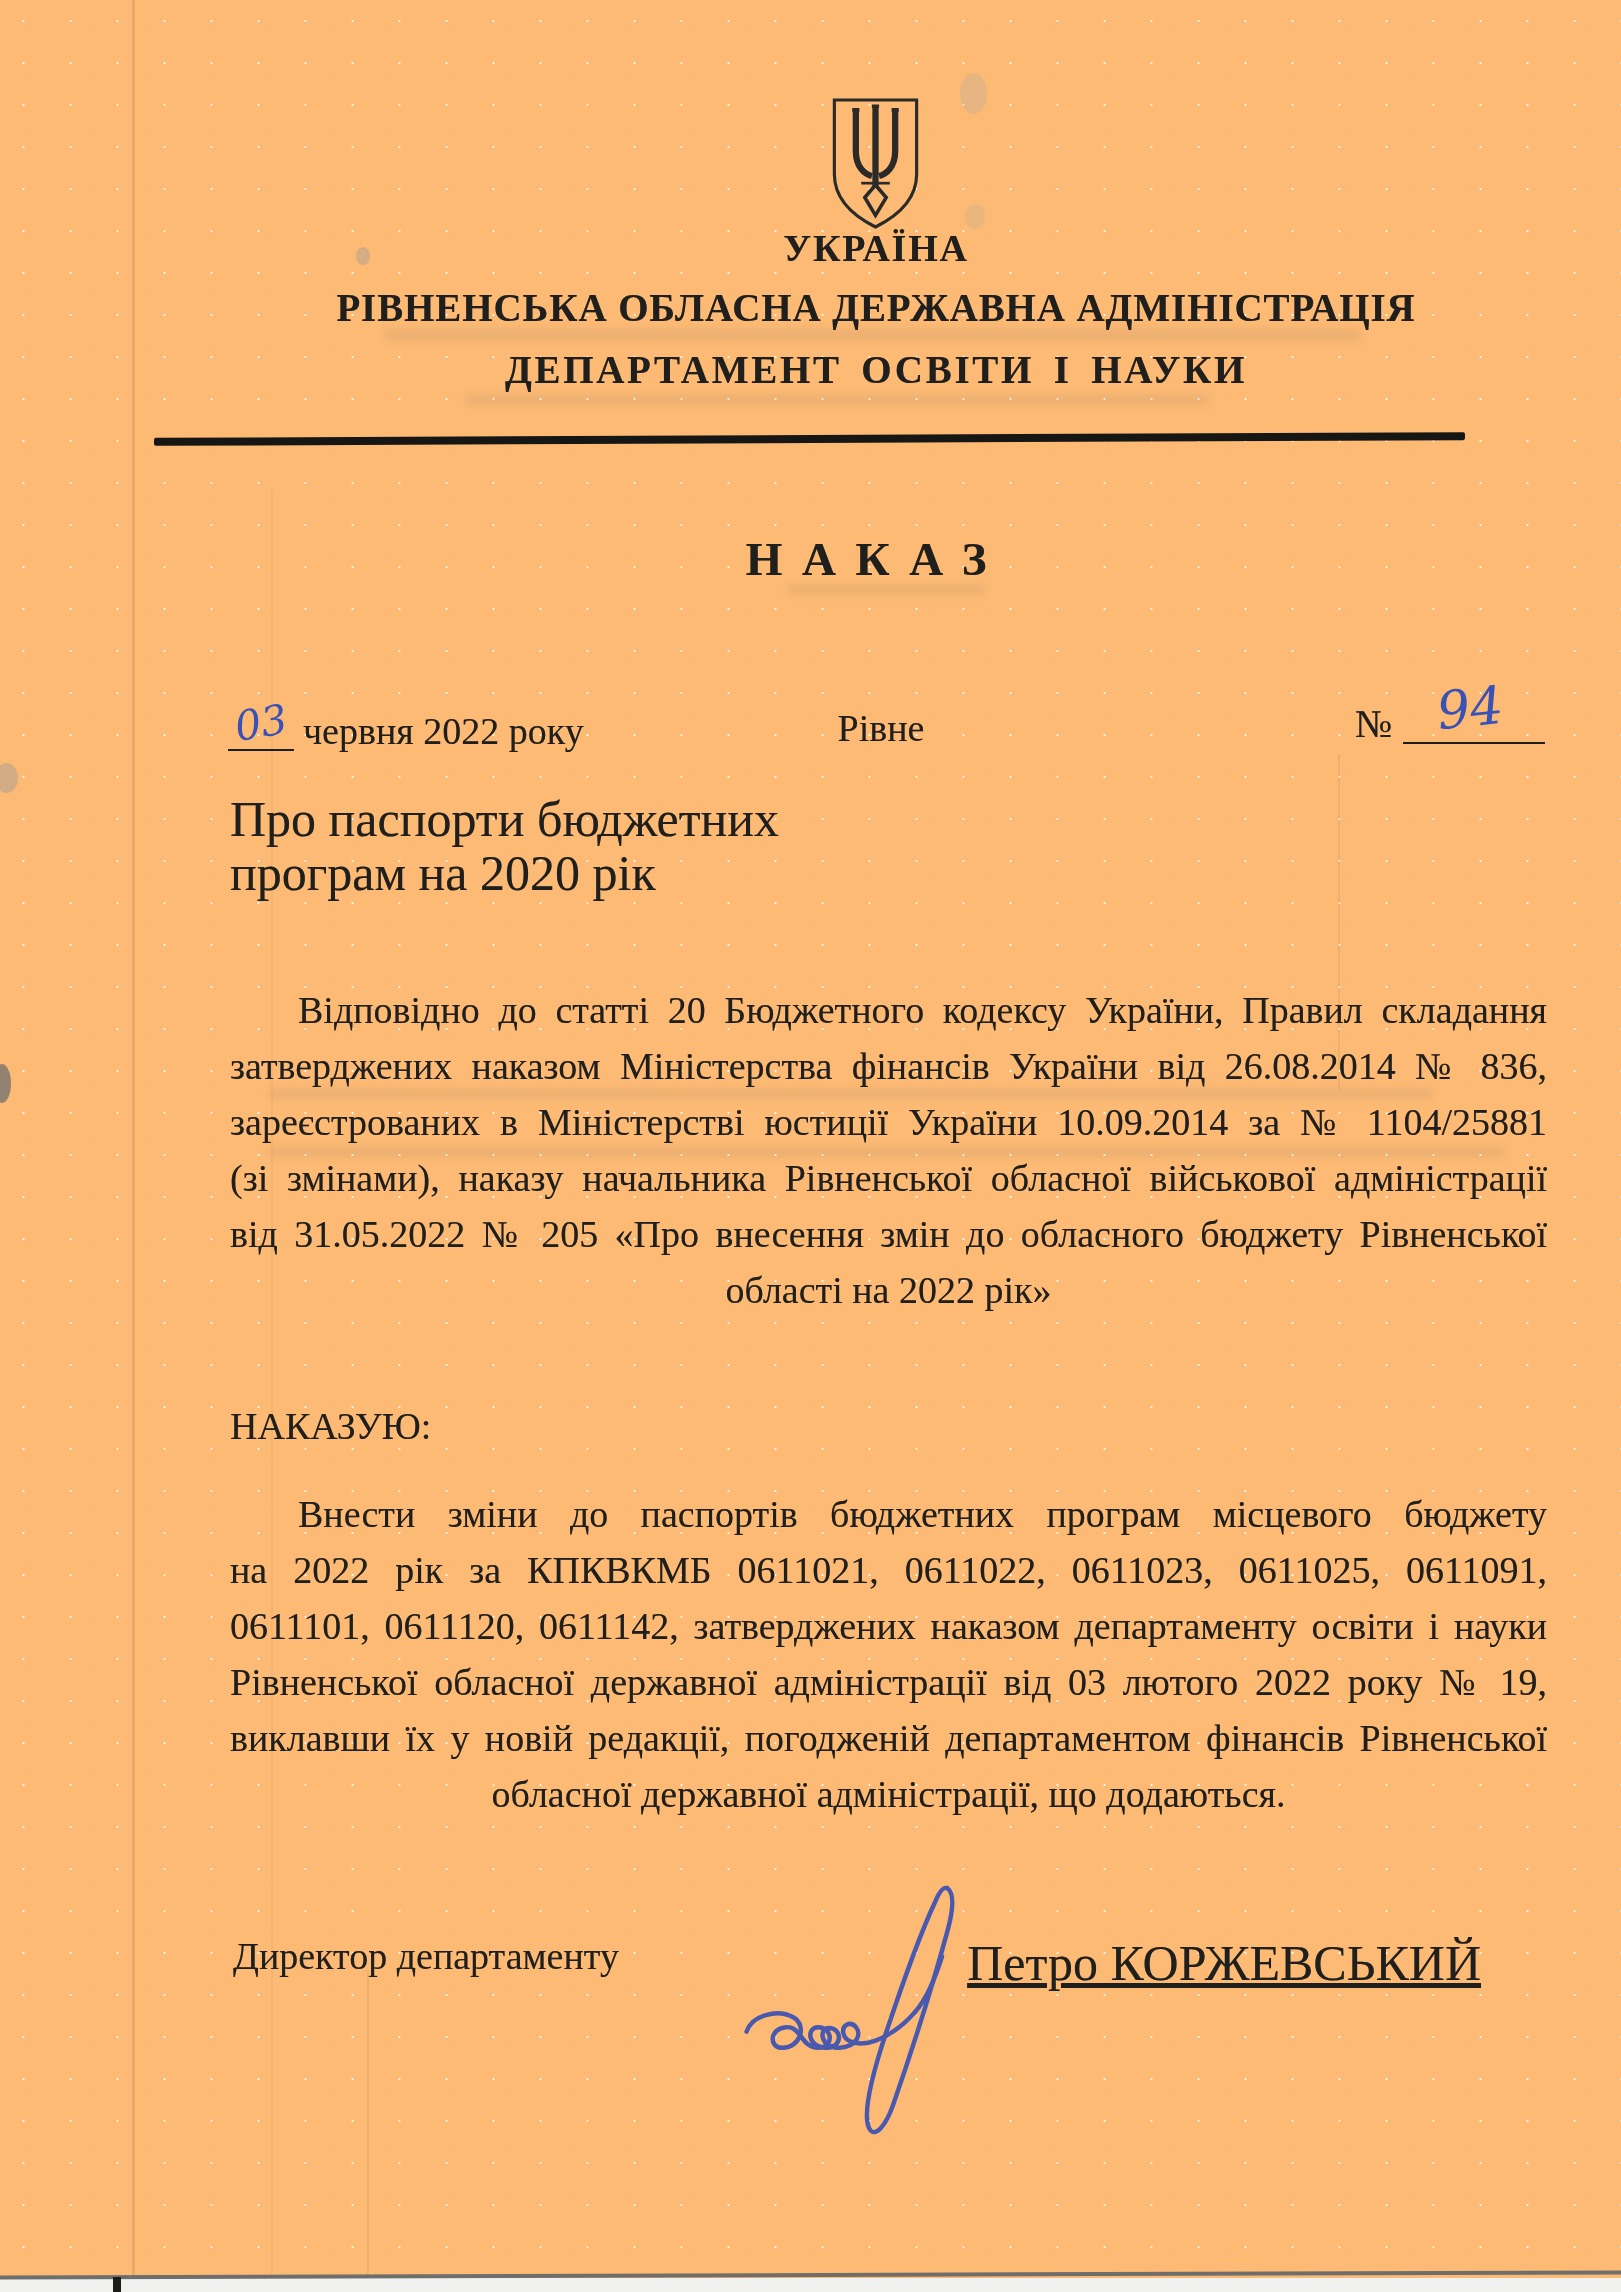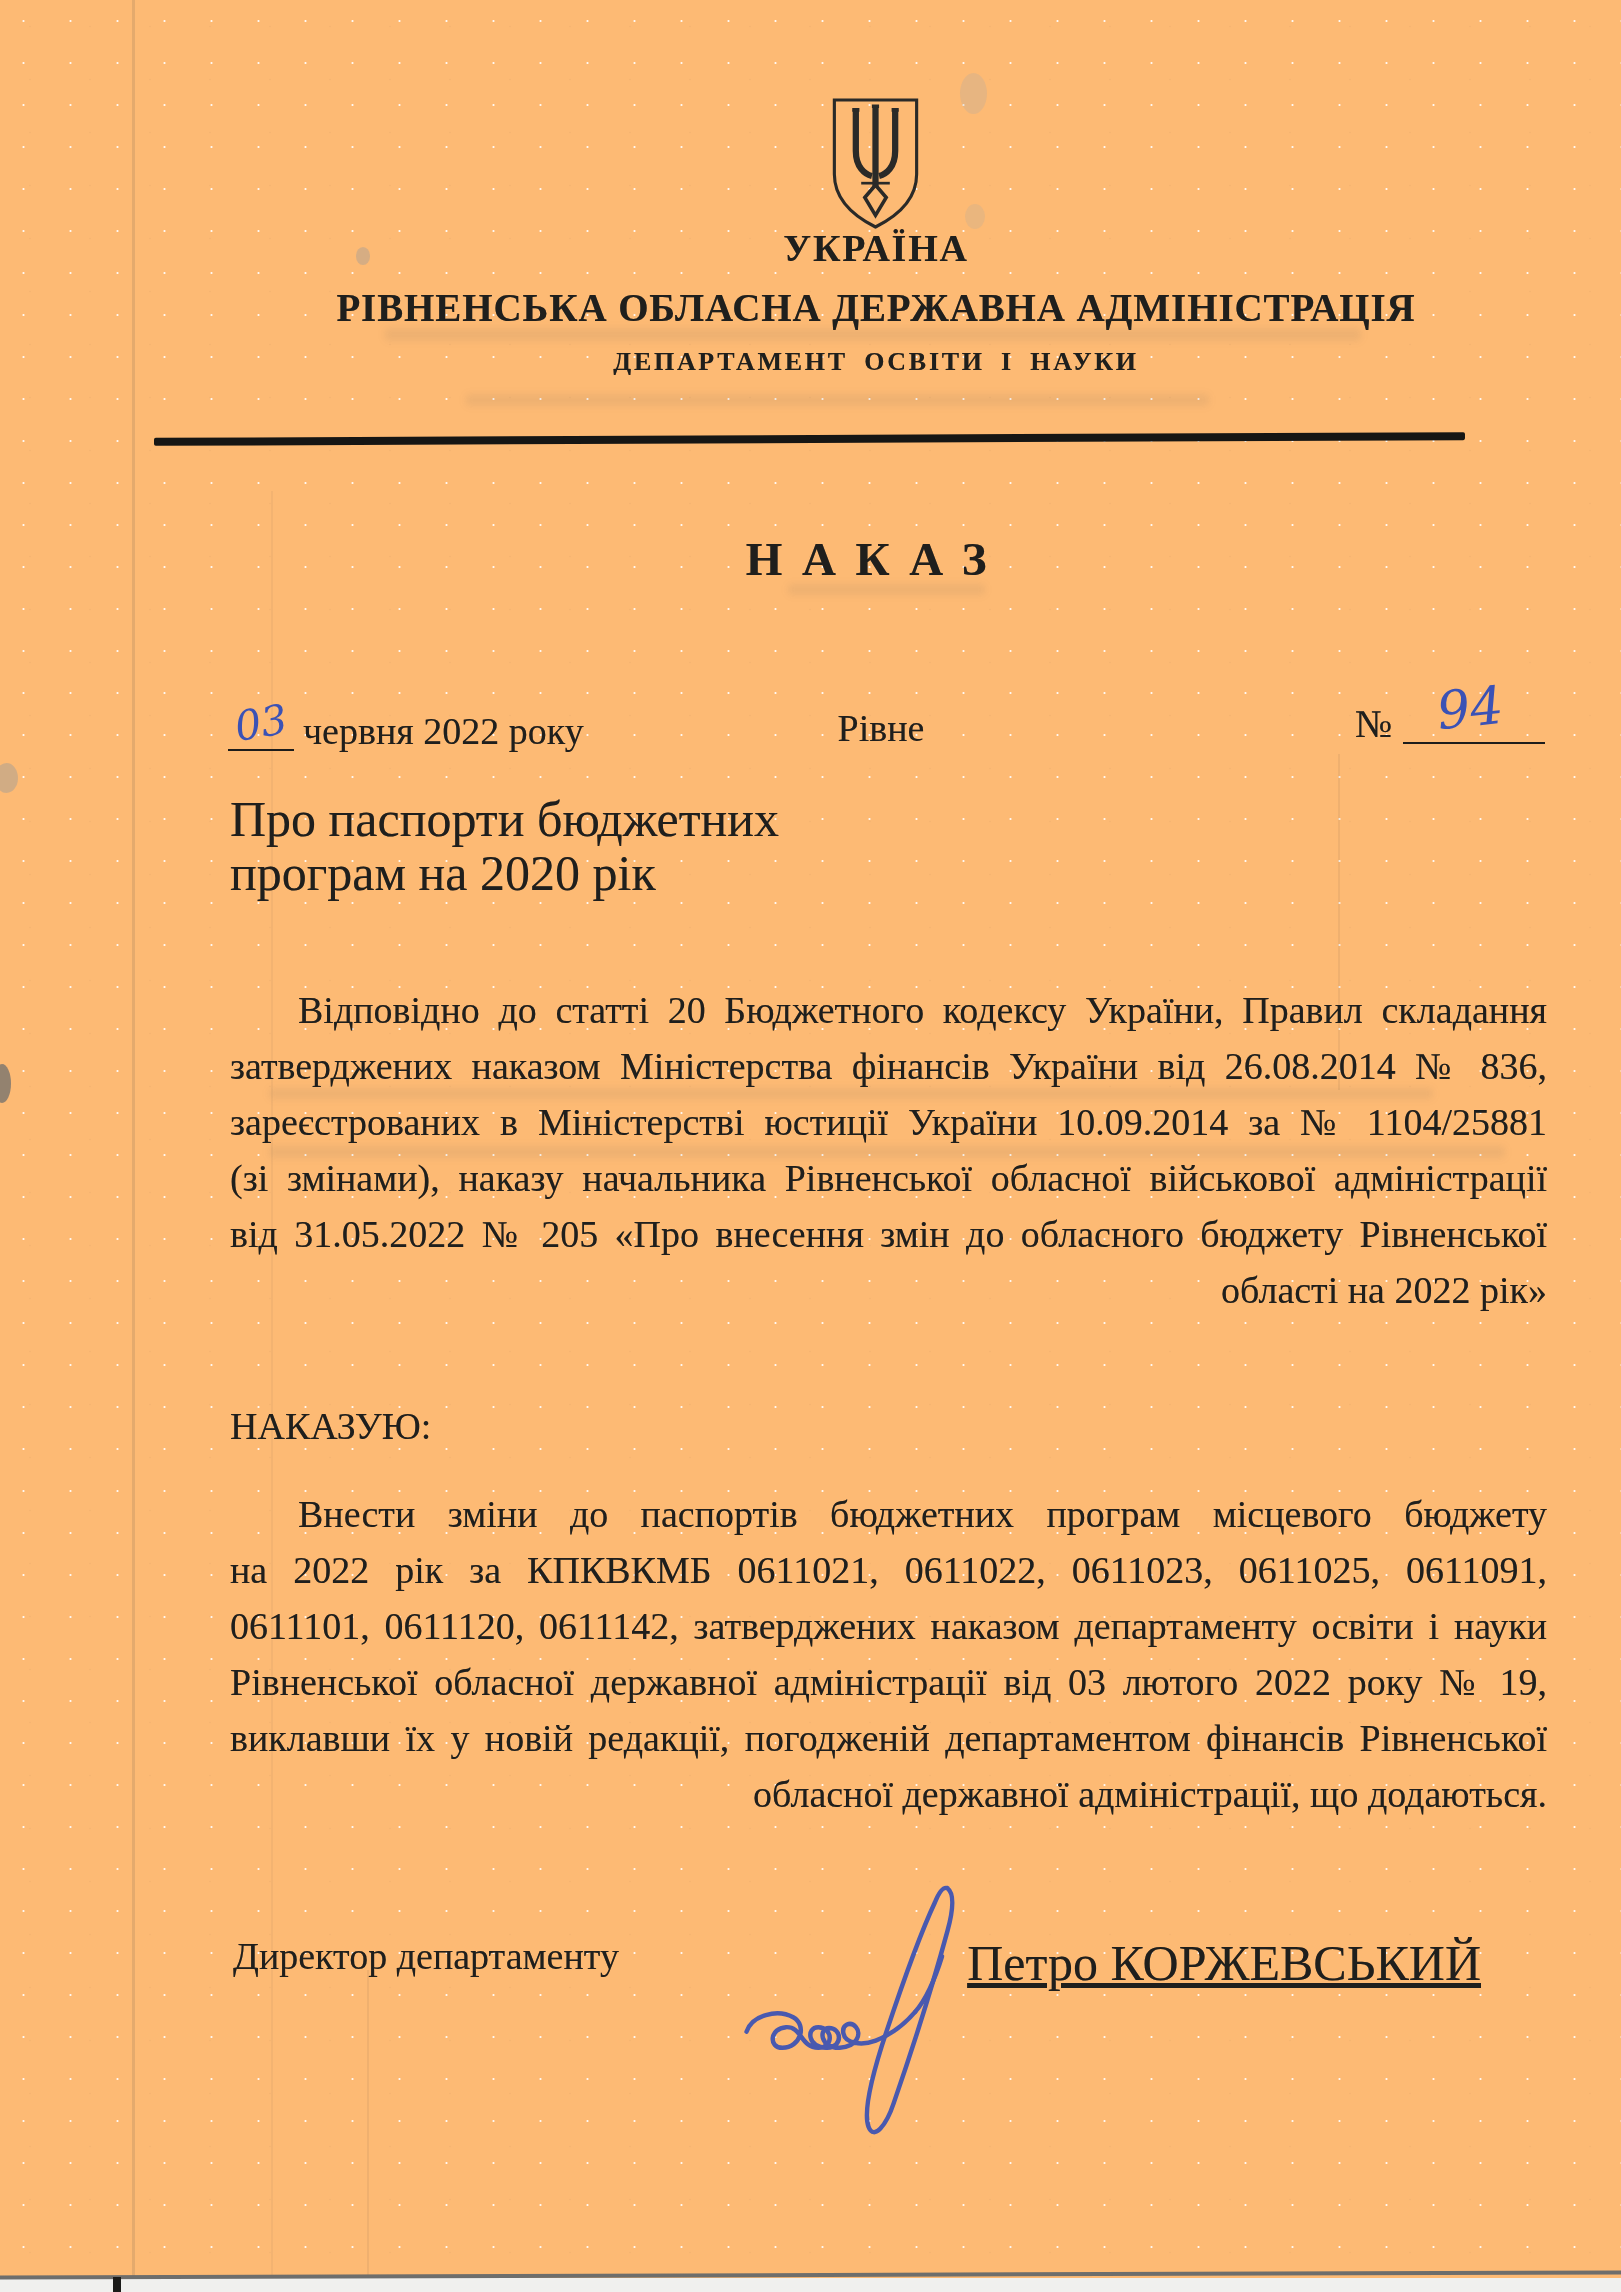--- a/index.html
+++ b/index.html
@@ -17,42 +17,42 @@
       radial-gradient(rgba(255,255,255,.9) 0.9px, transparent 1.3px),
       radial-gradient(rgba(0,0,0,.028) 0.9px, transparent 1.3px);
     background-size:47px 42px, 60px 53px;
   }
   .abs{position:absolute;}
   .centered{left:876px;transform:translateX(-50%);white-space:nowrap;}
   .doc-text{text-shadow:0 0 0.5px rgba(25,25,25,.45);}
 
   .country{top:226px;font-size:38px;font-weight:bold;letter-spacing:1.8px;}
   .org1{top:285px;font-size:39px;font-weight:bold;letter-spacing:0.9px;}
-  .org2{top:347px;font-size:26px;font-weight:bold;letter-spacing:2.7px;word-spacing:7.2px;}
+  .org2{top:347px;font-size:39px;font-weight:bold;letter-spacing:2.7px;word-spacing:7.2px;}
   .divider{left:154px;top:435px;width:1311px;height:8px;background:#161614;transform:rotate(-0.25deg);border-radius:1.8px;}
   .order-title{top:532px;font-size:47px;font-weight:bold;letter-spacing:19.7px;}
 
   .meta-row-left{left:228px;top:706px;font-size:38px;}
   .city{top:706px;left:881px;transform:translateX(-50%);font-size:38px;text-align:right;}
   .num-block{left:1355px;top:699px;font-size:39px;}
   .u-slot{display:inline-block;position:relative;border-bottom:2.7px solid #1d1d1b;height:43px;vertical-align:-7.2px;}
   .u-date{width:66px;margin-right:9px;}
   .u-num{width:142px;margin-left:10.7px;}
   .hand{position:absolute;font-style:italic;color:#3b52b5;font-family:"DejaVu Serif",serif;text-shadow:none;}
   .hand-day{font-size:41px;transform:rotate(-9deg);top:-7.2px;left:7.2px;}
   .hand-num{font-size:52px;transform:rotate(-6deg);top:-21.5px;left:34px;}
 
   .subject{left:230px;top:792px;font-size:50px;line-height:54px;}
   .para{left:230px;width:1317px;font-size:38px;line-height:56px;}
   .para1{top:982px;}
   .para2{top:1486px;}
   .para .line{text-align:justify;height:56px;overflow:hidden;}
   .para .line::after{content:"";display:inline-block;width:100%;}
   .para .line.first{padding-left:68px;box-sizing:border-box;}
-  .para .line.last{text-align:right;}
+  .para .line.last{text-align:center;}
   .para .line.last::after{content:none;}
   .order-word{left:230px;top:1404px;font-size:38px;}
 
   .sig-title{left:233px;top:1934px;font-size:38px;}
   .sig-name{right:140px;top:1934px;font-size:50px;text-decoration:underline;}
   .sig-svg{left:734px;top:1881px;width:278px;height:269px;}
   .emblem{left:829px;top:97px;width:93px;height:133px;}
 
   .ghost{position:absolute;background:rgba(90,90,88,.09);filter:blur(3.6px);border-radius:3.6px;}
   .smudge{position:absolute;border-radius:50%;}

